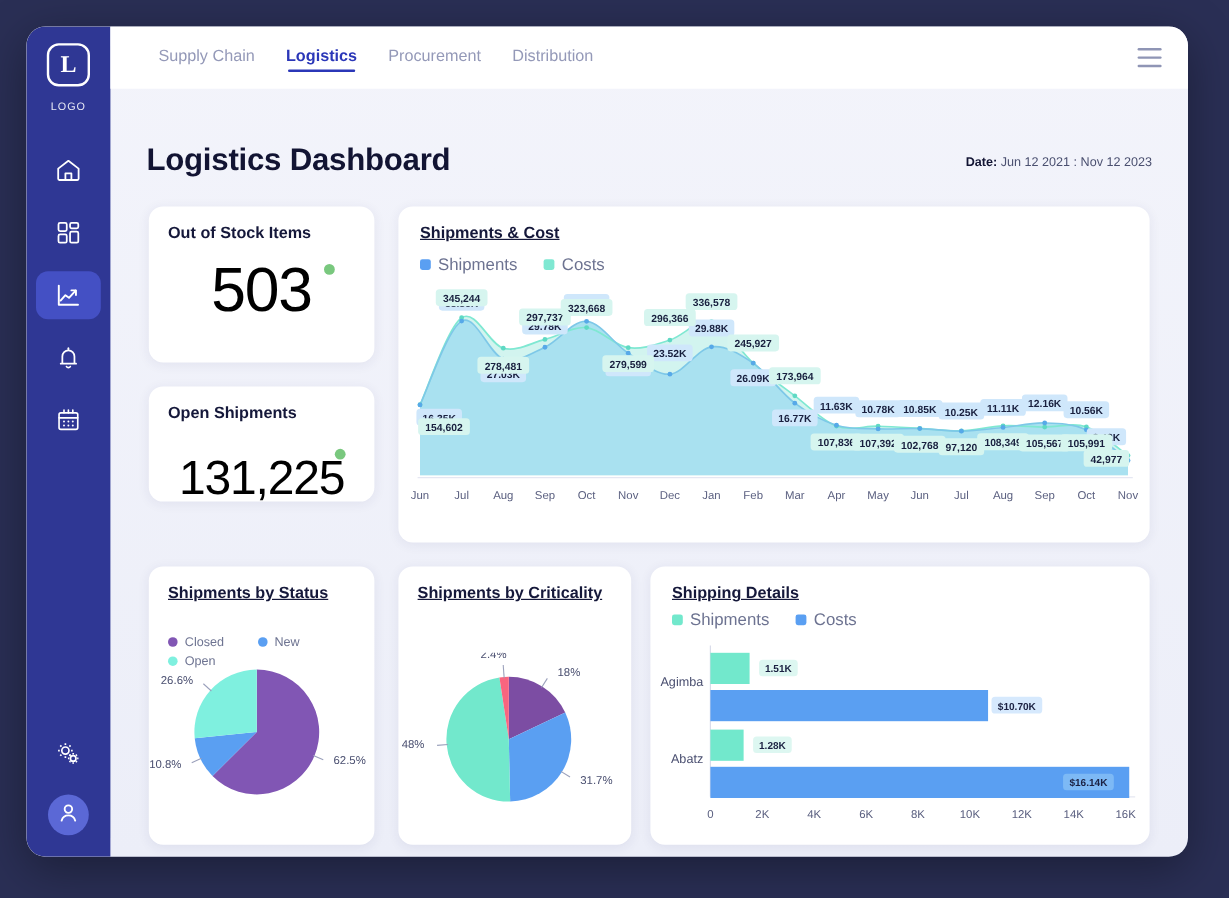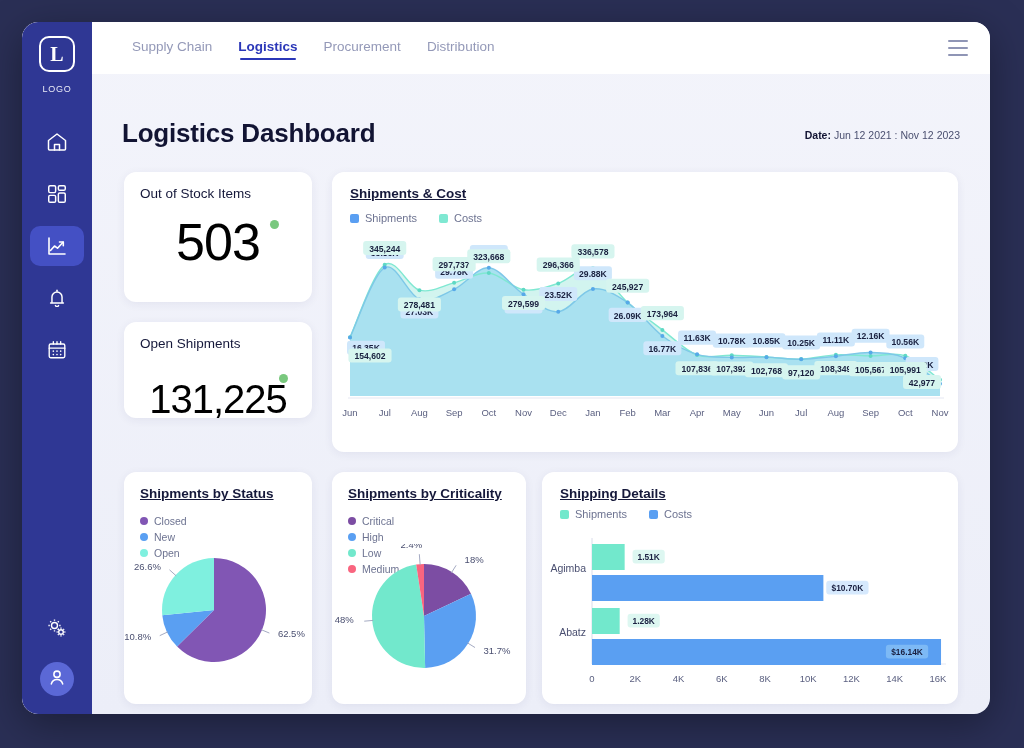--- a/index.html
+++ b/index.html
@@ -94,45 +94,45 @@
   .card {
     position: absolute; background: #fff; border-radius: 12px;
     box-shadow: 0 2px 10px rgba(40,45,95,.07);
   }
   .card-title { font-size: 13.5px; font-weight: 700; color: #15183a; text-decoration: underline; }
 
   
   .kpi { left: 32px; width: 188px; }
   #kpi1 { top: 98px; height: 130px; }
   #kpi2 { top: 248px; height: 96px; }
-  .kpi .kpi-label { position:absolute; left: 16px; top: 14px; font-size: 13.5px; color:#15183a; font-weight:400; }
+  .kpi .kpi-label { position:absolute; left: 16px; top: 14px; font-size: 13.5px; color:#15183a; font-weight:700; }
   .kpi .kpi-value {
     position:absolute; left: 0; right: 0; top: 44px; text-align:center;
     font-size: 46px; font-weight: 300; color:#000; letter-spacing: -1px;
     font-family: "Liberation Sans", sans-serif;
   }
   #kpi1 .kpi-value { font-size: 52px; top: 40px; }
   #kpi2 .kpi-value { font-size: 40px; top: 55px; }
   .kpi-dot { position:absolute; width: 9px; height: 9px; border-radius:50%; background:#79c87e; }
   #kpi1 .kpi-dot { left: 146px; top: 48px; }
   #kpi2 .kpi-dot { left: 155px; top: 52px; }
 
   
   #lineCard { left: 240px; top: 98px; width: 626px; height: 280px; }
   .legend { display: flex; gap: 22px; align-items: center; }
-  .legend-item { display: flex; gap: 6px; align-items: center; font-size: 11px; color: #6d7391; }
+  .legend-item { display: flex; gap: 6px; align-items: center; font-size: 14px; color: #6d7391; }
   .legend-sw { width: 9px; height: 9px; border-radius: 2px; }
   .legend-dot { width: 8px; height: 8px; border-radius: 50%; }
 
   
   #statusCard { left: 32px; top: 398px; width: 188px; height: 232px; }
   #critCard   { left: 240px; top: 398px; width: 194px; height: 232px; }
   #shipCard   { left: 450px; top: 398px; width: 416px; height: 232px; }
 
-  .pie-legend { display:flex; flex-wrap: wrap; gap: 4px 28px; margin-top: 9px; flex-direction: column; }
+  .pie-legend { display:flex; flex-wrap: wrap; gap: 4px 28px; margin-top: 23px; }
   .pie-legend .legend-item { font-size: 10.5px; }
 
   svg text { font-family: "Liberation Sans", sans-serif; }
 </style>
 </head>
 <body>
 
 <div id="app">
   <div class="window">
 
@@ -490,38 +490,20 @@
             <line x1="43.89761754343719" y1="99.80757510198714" x2="35.76190299227905" y2="103.65597070822017" stroke="#9aa0bb" stroke-width="0.9"></line>
             <text x="13.761902992279047" y="107.65597070822017" font-size="9.5" font-weight="400" fill="#4a4f70" text-anchor="middle">10.8%</text>
             <path d="M 90 78 L 38.27135058690556 83.30535860212717 A 52 52 0 0 1 89.99999999999999 26 Z" fill="#7ff0df"></path>
             <line x1="52.142570370973914" y1="43.82669138225949" x2="45.46184749526343" y2="37.79610750854057" stroke="#9aa0bb" stroke-width="0.9"></line>
             <text x="23.461847495263427" y="37.79610750854057" font-size="9.5" font-weight="400" fill="#4a4f70" text-anchor="middle">26.6%</text>
           </svg>
       </div>
 
       <div class="card" id="critCard">
         <div class="card-title" style="position:absolute;left:16px;top:14px;">Shipments by Criticality</div>
-        <div class="pie-legend" style="position:absolute;left:16px;top:34px;width:172px;">
-          <div class="legend-item">
-            <span class="legend-dot" style="background:#7c4da3"></span>
-            <span>Critical</span>
-          </div>
-          <div class="legend-item">
-            <span class="legend-dot" style="background:#5a9ff2"></span>
-            <span>High</span>
-          </div>
-          <div class="legend-item">
-            <span class="legend-dot" style="background:#72e8cc"></span>
-            <span>Low</span>
-          </div>
-          <div class="legend-item">
-            <span class="legend-dot" style="background:#f9657f"></span>
-            <span>Medium</span>
-          </div>
-        </div>
         <svg id="pieCrit" width="194" height="160" viewBox="0 0 194 160" style="position:absolute;left:0;top:72px;">
             <path d="M 92 72 L 92 20 A 52 52 0 0 1 139.02596137572138 49.80633070695248 Z" fill="#7c4da3"></path>
             <line x1="119.30283624474815" y1="28.923844960437023" x2="124.12098381735076" y2="21.322170541690618" stroke="#9aa0bb" stroke-width="0.9"></line>
             <text x="142.12098381735075" y="19.322170541690618" font-size="9.5" font-weight="400" fill="#4a4f70" text-anchor="middle">18%</text>
             <path d="M 92 72 L 139.02596137572138 49.80633070695248 A 52 52 0 0 1 93.14230543543245 123.98745173878194 Z" fill="#5a9ff2"></path>
             <line x1="135.3734606776949" y1="98.8280246913643" x2="143.02760079728813" y2="103.56238198984036" stroke="#9aa0bb" stroke-width="0.9"></line>
             <text x="165.02760079728813" y="109.56238198984036" font-size="9.5" font-weight="400" fill="#4a4f70" text-anchor="middle">31.7%</text>
             <path d="M 92 72 L 93.14230543543245 123.98745173878194 A 52 52 0 0 1 84.19601413852878 20.58893305256195 Z" fill="#72e8cc"></path>
             <line x1="41.18983118295665" y1="76.39621937391159" x2="32.22333080347841" y2="77.17202279283717" stroke="#9aa0bb" stroke-width="0.9"></line>
             <text x="12.223330803478412" y="79.17202279283717" font-size="9.5" font-weight="400" fill="#4a4f70" text-anchor="middle">48%</text>

